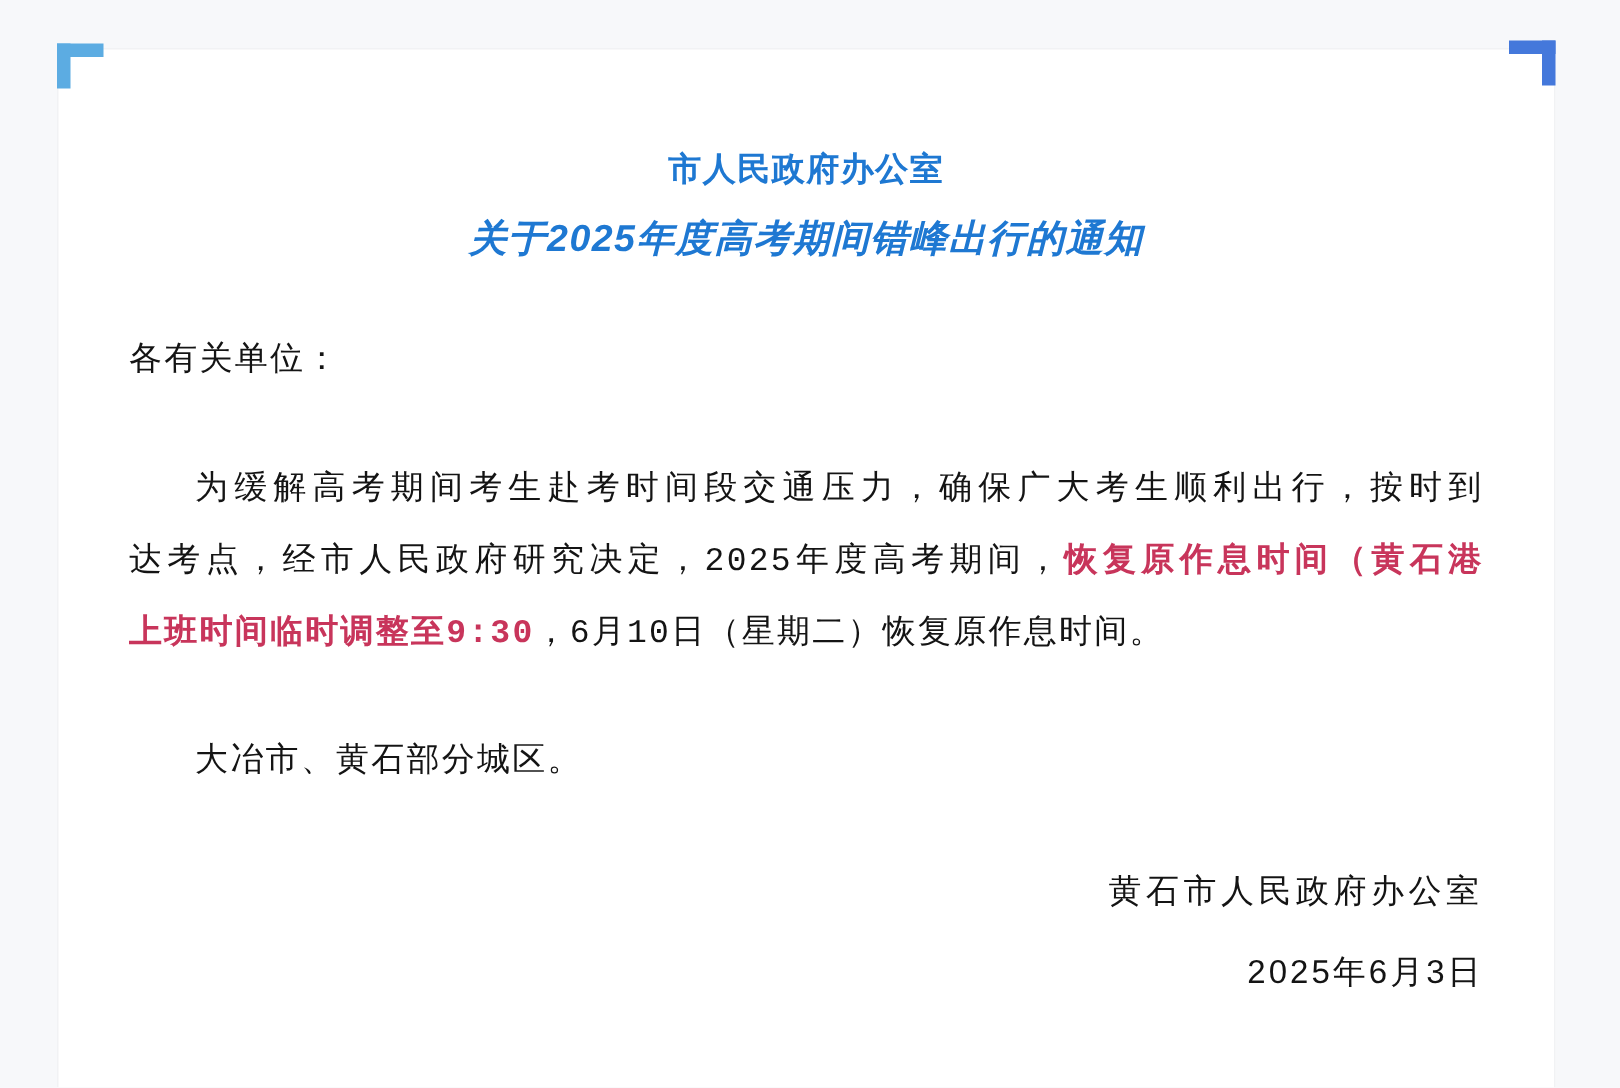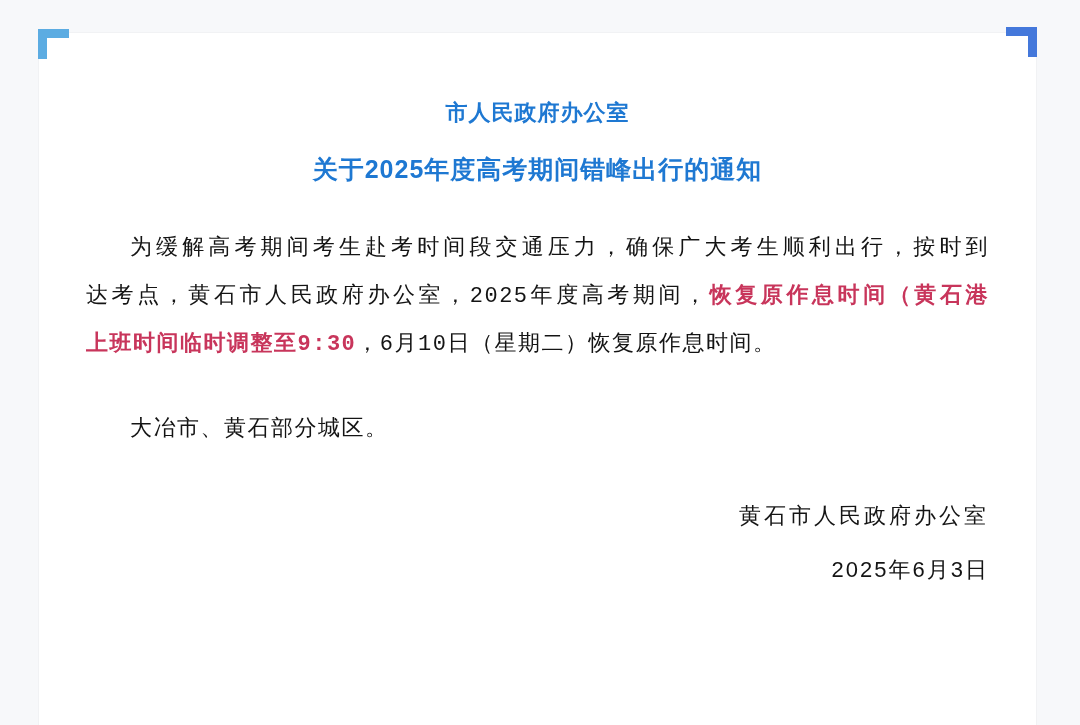--- a/index.html
+++ b/index.html
@@ -59,21 +59,22 @@
     letter-spacing: 1px;
     line-height: 24px;
   }
   .title2 {
     text-align: center;
     color: var(--title-blue);
     font-size: 25px;
     font-weight: bold;
     letter-spacing: 1px;
     line-height: 27px;
-    margin-top: 31px;
+    margin-top: 21px;
+    font-style: italic;
   }
   .doc-body {
     margin-top: 42px;
     color: var(--body-text);
     font-size: 22px;
     letter-spacing: 1.5px;
     line-height: 48px;
   }
   .salutation { text-align: left; }
   .para1 { margin-top: 40px; font-family: Liberation Mono, monospace; }
@@ -104,23 +105,24 @@
 
 <div class="page">
   <div class="card">
     <div class="bracket bracket-left"></div>
     <div class="bracket bracket-right"></div>
 
     <div class="title1">市人民政府办公室</div>
     <div class="title2">关于2025年度高考期间错峰出行的通知</div>
 
     <div class="doc-body">
+      <div class="salutation">各有关单位：</div>
       <div class="para1">
           <div class="body-line"><span>为缓解高考期间考生赴考时间段交通压力，确保广大考生顺利出行，按时到</span></div>
-          <div class="body-line"><span>达考点，黄石市人民政府办公室，2025年度高考期间，</span><span class="em-red">恢复原作息时间（黄石港</span></div>
+          <div class="body-line"><span>达考点，经市人民政府研究决定，2025年度高考期间，</span><span class="em-red">恢复原作息时间（黄石港</span></div>
           <div class="body-line last"><span class="em-red">上班时间临时调整至9:30</span><span>，6月10日（星期二）恢复原作息时间。</span></div>
         </div>
       <div class="para2">大冶市、黄石部分城区。</div>
       <div class="sign-block">
         <div class="signature">黄石市人民政府办公室</div>
         <div class="date">2025年6月3日</div>
       </div>
     </div>
   </div>
 </div>

